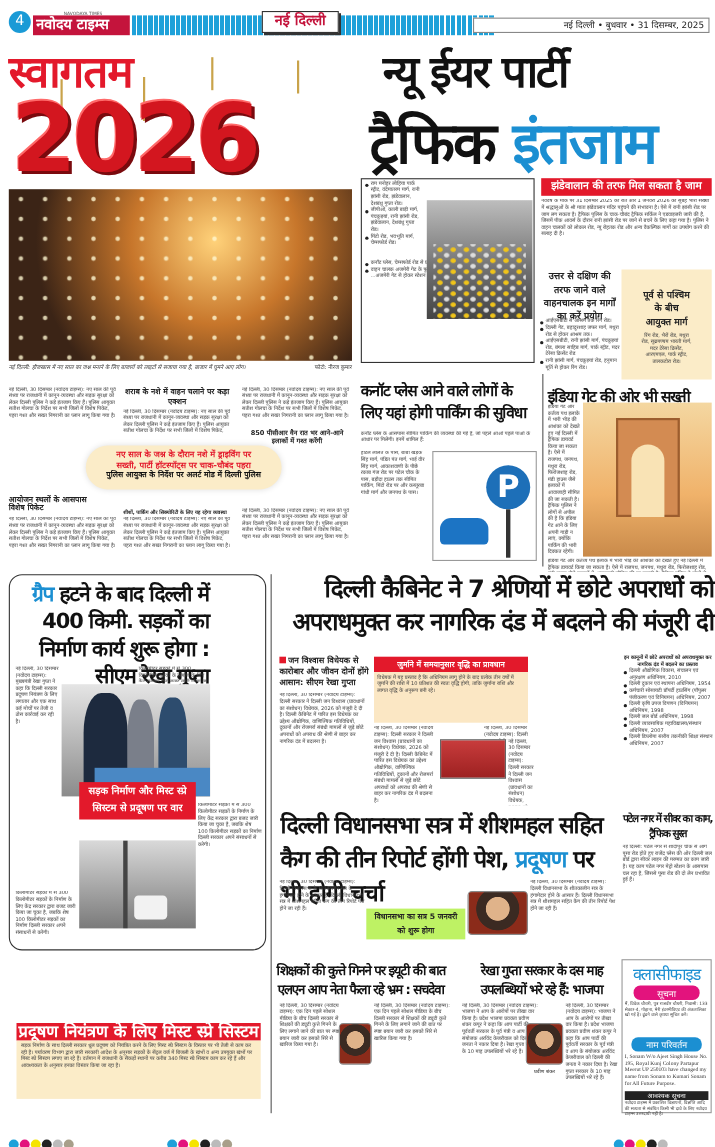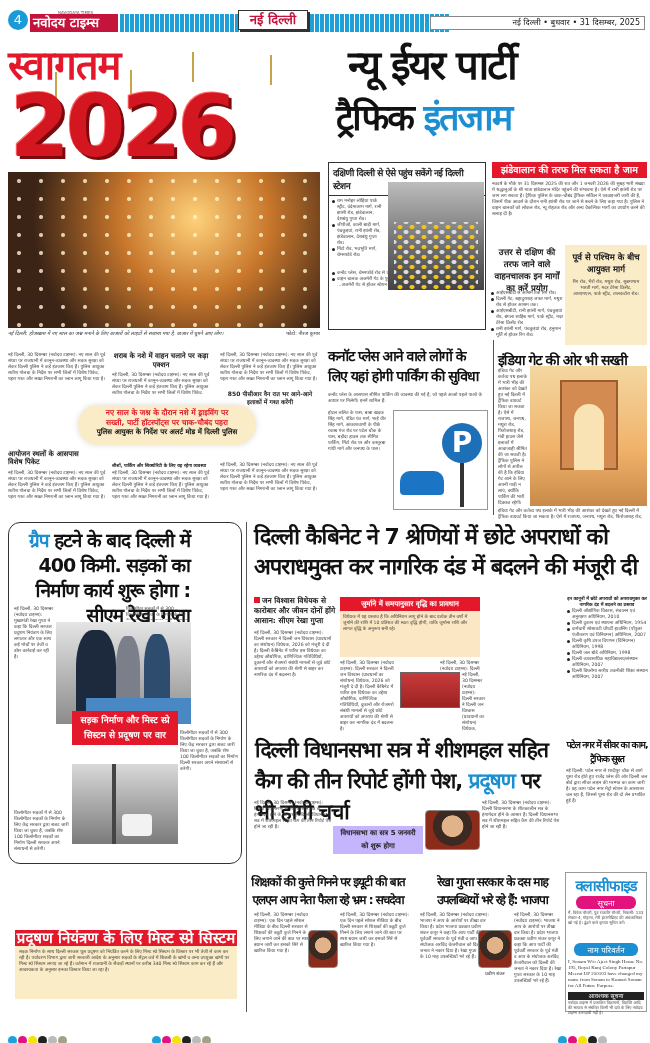--- a/index.html
+++ b/index.html
@@ -12,34 +12,34 @@
 .city-tab{left:238px;top:10px;width:70px;height:20px;background:#fff;border:1px solid #333;color:#c4143c;font-weight:bold;font-size:13px;text-align:center;line-height:18px;box-shadow:2px 2px 0 #333}
 .dateline{left:430px;top:16px;width:215px;height:14px;border:1px solid #888;font-size:8px;text-align:right;padding-right:4px;line-height:12px;background:#fff}
 .swagatam{left:8px;top:36px;font-family:"DejaVu Serif",serif;color:#e3192b;font-size:40px;font-weight:bold;letter-spacing:-1px}
 .year{left:10px;top:76px;font-size:86px;font-weight:bold;color:#d3161f;letter-spacing:-4px;text-shadow:3px 3px 0 #7a0a0e,-1px -1px 0 #ff6a6a;font-family:"DejaVu Sans",sans-serif}
 .ornament{width:2px;height:30px;background:#c9a34a}
 .photo1{left:8px;top:172px;width:312px;height:156px;background:radial-gradient(circle at 60% 30%,#ffd27a 0,#c7762b 35%,#3b2416 75%);overflow:hidden}
 .photo1 .lights{position:absolute;inset:0;background:radial-gradient(circle,#fff7d0 1.5px,transparent 2.5px) 0 0/22px 18px;opacity:.8}
 .caption{left:8px;top:330px;width:312px;font-size:5px;color:#333;font-style:italic}
 .h-main{font-weight:bold;color:#111;font-family:"DejaVu Sans",sans-serif;letter-spacing:-2px}
 .h1a{left:348px;top:36px;font-size:40px}
-.h1b{left:336px;top:92px;font-size:36px}
+.h1b{left:336px;top:92px;font-size:52px}
 .h1b span{color:#1b8fd2}
 .boxL{left:328px;top:162px;width:158px;height:168px;border:1px solid #333}
 .boxL-head{background:#fff;border-bottom:1px solid #333;font-size:9px;font-weight:bold;padding:3px 4px;letter-spacing:-.5px}
 .fog{left:388px;top:182px;width:96px;height:108px;background:linear-gradient(#bdbdbd,#6e6e6e 60%,#444);overflow:hidden}
 .fog .cars{position:absolute;inset:40px 6px 0 6px;background:radial-gradient(ellipse,#f0c419 2px,transparent 3px) 0 0/12px 10px,radial-gradient(ellipse,#ddd 2px,transparent 3px) 6px 5px/12px 10px}
 .tiny{font-size:4.6px;line-height:6px;color:#444}
 .bul{font-size:4.6px;line-height:6px;color:#444;padding-left:6px;position:relative}
 .bul:before{content:"";position:absolute;left:1px;top:2px;width:3px;height:3px;border-radius:50%;background:#222}
 .redhead{background:#e3192b;color:#fff;font-weight:bold;text-align:center}
 .jam{left:492px;top:162px;width:155px;height:16px;font-size:9.5px;line-height:16px}
 .sub-h{font-weight:bold;text-align:center;color:#222}
 .cream{background:#fbecc8}
-.east{left:565px;top:245px;width:82px;height:100px;padding:6px}
+.east{left:565px;top:245px;width:82px;height:100px;padding:18px}
 .h2{font-weight:bold;color:#111;letter-spacing:-1px;}
 .park-img{left:393px;top:410px;width:95px;height:100px;border:1px solid #999;background:#fff}
 .pcircle{position:absolute;left:48px;top:12px;width:40px;height:40px;border-radius:50%;background:#1d6fb8;color:#fff;font-size:28px;font-weight:bold;text-align:center;line-height:40px}
 .pole{position:absolute;left:66px;top:52px;width:4px;height:44px;background:#333}
 .car{position:absolute;left:6px;top:60px;width:44px;height:24px;background:#1c74c4;border-radius:10px 10px 4px 4px}
 .gate{left:530px;top:400px;width:117px;height:110px;background:linear-gradient(#f4d7a1,#f0b26a 60%,#c98a4a);overflow:hidden}
 .gate .arch{position:absolute;left:30px;top:14px;width:58px;height:90px;background:#d38b52;border:2px solid #9c5d2e}
 .gate .hole{position:absolute;left:44px;top:38px;width:30px;height:66px;background:#f9e3b5;border-radius:15px 15px 0 0}
 .grap-h{font-size:19px;font-weight:bold;text-align:right;line-height:25px;letter-spacing:-1px;padding-top:4px}
 .grap-h span{color:#1b8fd2}
@@ -49,25 +49,25 @@
 .road-red{left:72px;top:711px;width:106px;height:34px;font-size:9px;line-height:15px;padding-top:2px}
 .photo3{left:72px;top:764px;width:106px;height:80px;background:linear-gradient(#d9d9d9,#7a7a7a);overflow:hidden}
 .mist-bar{left:15px;top:930px;width:222px;height:16px;font-size:15px;line-height:16px}
 .mist-body{left:15px;top:946px;width:222px;height:53px;padding:3px 4px}
 .cab-h{left:254px;top:522px;font-size:22px;line-height:30px}
 .fine-red{left:282px;top:597px;width:140px;height:14px;font-size:7px;line-height:14px}
 .fine-body{left:282px;top:611px;width:140px;height:46px;background:#fbe7c4;padding:3px}
 .bldg{left:320px;top:660px;width:62px;height:46px;background:linear-gradient(#c83c3c,#9d2121);border:1px solid #666}
 .vidh{left:255px;top:735px;font-size:21px;line-height:31px}
 .vidh span{color:#1b8fd2}
-.sub5{left:333px;top:826px;width:90px;height:28px;background:#c4b5fd;font-size:7px;font-weight:bold;line-height:13px;padding:1px 3px;text-align:center}
+.sub5{left:333px;top:826px;width:90px;height:28px;background:#bef264;font-size:7px;font-weight:bold;line-height:13px;padding:1px 3px;text-align:center}
 .face{border-radius:4px;background:radial-gradient(circle at 50% 40%,#e0b38a 0 30%,#3b2a22 32% 55%,#8b2b1a 57%);border:1px solid #888}
 .h3{font-weight:bold;color:#111;letter-spacing:-1px;line-height:20px;text-align:center}
 .classif{left:565px;top:872px;width:82px;height:140px;border:1px solid #999;padding:2px}
-.cl-title{color:#1b8fd2;font-size:15px;font-weight:bold;text-align:center;letter-spacing:-1px}
+.cl-title{color:#1b8fd2;font-size:15px;font-weight:normal;text-align:center;letter-spacing:-1px}
 .cl-pill{background:#e3137d;color:#fff;font-size:8px;text-align:center;border-radius:6px;margin:1px 8px;padding:1px}
 .name-pill{background:#1b8fd2;color:#fff;font-size:8px;text-align:center;border-radius:6px;margin:3px 6px;padding:1px}
 .notice-h{background:#222;color:#fff;font-size:6px;text-align:center;margin-top:3px}
 .dots span{display:inline-block;width:9px;height:9px;border-radius:50%;margin-right:1px}
 .vr{width:1px;background:#555}
 .col-text{overflow:hidden}
 </style>
 </head>
 <body>
 
@@ -86,21 +86,20 @@
 <div class="abs year">2026</div>
 <div class="abs photo1">
     <div class="lights"></div>
   </div>
 <div class="abs caption"><span>नई दिल्ली: हौजखास में नए साल का जश्न मनाने के लिए बाजारों को लाइटों से सजाया गया है, बाजार में घूमने आए लोग।</span> <span style="float:right;font-style:normal">फोटो: नीरज कुमार</span></div>
 
 <div class="abs h-main h1a">न्यू ईयर पार्टी</div>
 <div class="abs h-main h1b"><span style="color:#111">ट्रैफिक</span> <span>इंतजाम</span></div>
 
 <div class="abs boxL">
-  <div class="boxL-head">दक्षिणी दिल्ली से ऐसे पहुंच सकेंगे नई दिल्ली स्टेशन</div>
   <div style="width:58px;padding:2px">
     <div class="bul">राम मनोहर लोहिया पार्क स्ट्रीट, वंदेमातरम मार्ग, रानी झांसी रोड, झंडेवालान, देशबंधु गुप्ता रोड।</div>
     <div class="bul">जीपीओ, काली बाड़ी मार्ग, पंचकुइयां, रानी झांसी रोड, झंडेवालान, देशबंधु गुप्ता रोड।</div>
     <div class="bul">मिंटो रोड, भवभूति मार्ग, चेम्सफोर्ड रोड।</div>
   </div>
   <div style="padding:2px;margin-top:8px">
     <div class="bul">कनॉट प्लेस, चेम्सफोर्ड रोड से प्रवेश वर्जित होगा।</div>
     <div class="bul">वाहन चालक अजमेरी गेट के फुटपाथ से होते हुए या फिर जेएलएन मार्ग की ओर से ...अजमेरी गेट से होकर स्टेशन तक पहुंच सकते हैं।</div>
   </div>
 </div>
@@ -175,21 +174,21 @@
   <div style="position:absolute;left:40px;top:0;width:4px;height:80px;background:#444"></div>
   <div style="position:absolute;left:50px;top:50px;width:30px;height:22px;background:#f2f2f2;border-radius:4px"></div>
 </div>
 <div class="abs tiny col-text" style="left:180px;top:730px;width:58px;height:120px">किलोमीटर सड़कों में से 300 किलोमीटर सड़कों के निर्माण के लिए केंद्र सरकार द्वारा बजट जारी किया जा चुका है, जबकि शेष 100 किलोमीटर सड़कों का निर्माण दिल्ली सरकार अपने संसाधनों से करेगी।</div>
 <div class="abs tiny col-text" style="left:14px;top:810px;width:56px;height:112px">किलोमीटर सड़कों में से 300 किलोमीटर सड़कों के निर्माण के लिए केंद्र सरकार द्वारा बजट जारी किया जा चुका है, जबकि शेष 100 किलोमीटर सड़कों का निर्माण दिल्ली सरकार अपने संसाधनों से करेगी।</div>
 <div class="abs redhead mist-bar">प्रदूषण नियंत्रण के लिए मिस्ट स्प्रे सिस्टम</div>
 <div class="abs cream mist-body tiny col-text">सड़क निर्माण के साथ दिल्ली सरकार धूल प्रदूषण को नियंत्रित करने के लिए मिस्ट स्प्रे सिस्टम के विस्तार पर भी तेजी से काम कर रही है। पर्यावरण विभाग द्वारा जारी सरकारी आदेश के अनुसार सड़कों के सेंट्रल वर्ज में बिजली के खंभों व अन्य उपयुक्त खंभों पर मिस्ट स्प्रे सिस्टम लगाए जा रहे हैं। वर्तमान में राजधानी के सैकड़ों स्थानों पर करीब 340 मिस्ट स्प्रे सिस्टम काम कर रहे हैं और आवश्यकता के अनुसार इनका विस्तार किया जा रहा है।</div>
 
 <div class="abs vr" style="left:246px;top:522px;height:490px"></div>
 
-<div class="abs h2 cab-h" style="width:395px;text-align:left">दिल्ली कैबिनेट ने 7 श्रेणियों में छोटे अपराधों को अपराधमुक्त कर नागरिक दंड में बदलने की मंजूरी दी</div>
+<div class="abs h2 cab-h" style="width:395px;text-align:right">दिल्ली कैबिनेट ने 7 श्रेणियों में छोटे अपराधों को अपराधमुक्त कर नागरिक दंड में बदलने की मंजूरी दी</div>
 <div class="abs" style="left:254px;top:596px;width:84px;font-size:7.5px;font-weight:bold;line-height:10px"><span style="display:inline-block;width:6px;height:6px;background:#e3192b;margin-right:2px"></span><span>जन विश्वास विधेयक से कारोबार और जीवन दोनों होंगे आसान: सीएम रेखा गुप्ता</span></div>
 <div class="abs tiny col-text" style="left:254px;top:630px;width:80px;height:104px">नई दिल्ली, 30 दिसम्बर (नवोदय टाइम्स): दिल्ली सरकार ने दिल्ली जन विश्वास (प्रावधानों का संशोधन) विधेयक, 2026 को मंजूरी दे दी है। दिल्ली कैबिनेट में पारित इस विधेयक का उद्देश्य औद्योगिक, वाणिज्यिक गतिविधियों, दुकानों और रोजमर्रा संबंधी मामलों से जुड़े छोटे अपराधों को अपराध की श्रेणी से बाहर कर नागरिक दंड में बदलना है।</div>
 <div class="abs redhead fine-red" style="left:340px">जुर्माने में समयानुसार वृद्धि का प्रावधान</div>
 <div class="abs fine-body tiny col-text" style="left:340px">विधेयक में यह प्रस्ताव है कि अधिनियम लागू होने के बाद प्रत्येक तीन वर्षों में जुर्माने की राशि में 10 प्रतिशत की स्वतः वृद्धि होगी, ताकि जुर्माना राशि और लागत वृद्धि के अनुरूप बनी रहे।</div>
 <div class="abs tiny col-text" style="left:340px;top:660px;width:55px;height:72px">नई दिल्ली, 30 दिसम्बर (नवोदय टाइम्स): दिल्ली सरकार ने दिल्ली जन विश्वास (प्रावधानों का संशोधन) विधेयक, 2026 को मंजूरी दे दी है। दिल्ली कैबिनेट में पारित इस विधेयक का उद्देश्य औद्योगिक, वाणिज्यिक गतिविधियों, दुकानों और रोजमर्रा संबंधी मामलों से जुड़े छोटे अपराधों को अपराध की श्रेणी से बाहर कर नागरिक दंड में बदलना है।</div>
 <div class="abs bldg" style="left:400px;top:672px;width:60px;height:36px"></div>
 <div class="abs tiny col-text" style="left:440px;top:660px;width:40px;height:12px">नई दिल्ली, 30 दिसम्बर (नवोदय टाइम्स): दिल्ली सरकार ने दिल्ली जन विश्वास (प्रावधानों का संशोधन) विधेयक, 2026 को मंजूरी दे दी है। दिल्ली कैबिनेट में पारित इस विधेयक का उद्देश्य औद्योगिक, वाणिज्यिक गतिविधियों, दुकानों और रोजमर्रा संबंधी मामलों से जुड़े छोटे अपराधों को अपराध की श्रेणी से बाहर कर नागरिक दंड में बदलना है।</div>
 <div class="abs tiny col-text" style="left:462px;top:672px;width:24px;height:60px">नई दिल्ली, 30 दिसम्बर (नवोदय टाइम्स): दिल्ली सरकार ने दिल्ली जन विश्वास (प्रावधानों का संशोधन) विधेयक, 2026 को मंजूरी दे दी है। दिल्ली कैबिनेट में पारित इस विधेयक का उद्देश्य औद्योगिक, वाणिज्यिक गतिविधियों, दुकानों और रोजमर्रा संबंधी मामलों से जुड़े छोटे अपराधों को अपराध की श्रेणी से बाहर कर नागरिक दंड में बदलना है।</div>
 <div class="abs" style="left:566px;top:596px;width:82px">
   <div class="tiny" style="font-weight:bold;text-align:center;color:#222">इन कानूनों में छोटे अपराधों को अपराधमुक्त कर नागरिक दंड में बदलने का प्रस्ताव</div>

